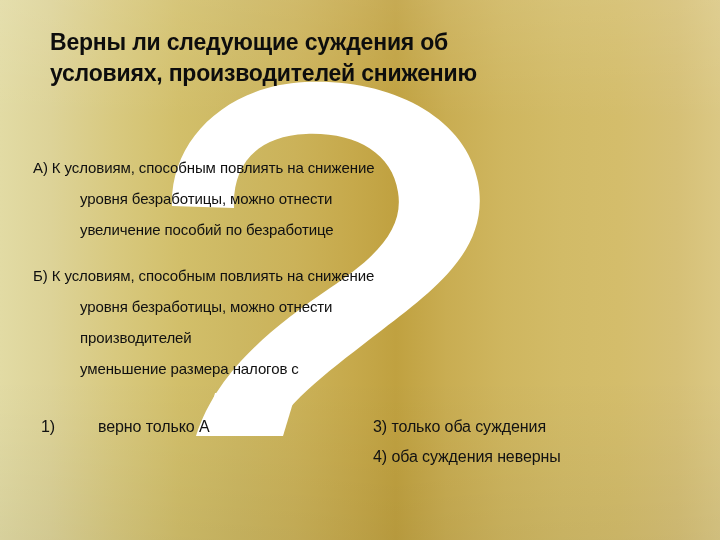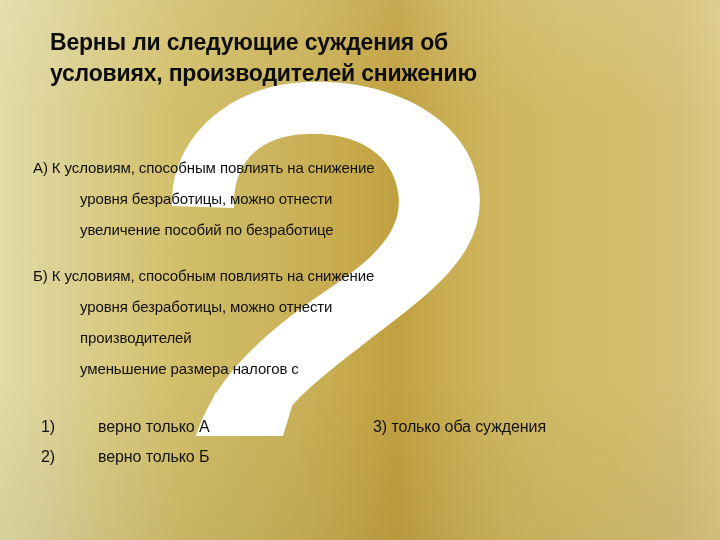--- a/index.html
+++ b/index.html
@@ -108,23 +108,23 @@
       <span class="l">Б) К условиям, способным повлиять на снижение</span>
       <span class="l ind">уровня безработицы, можно отнести</span>
       <span class="l ind">производителей</span>
       <span class="l ind">уменьшение размера налогов с</span>
     </div>
 
     <div class="answers">
 
       <div class="col col-left">
         <span class="opt"><span class="num">1)</span><span>верно только А</span></span>
-        <span class="opt"><span class="num">2)</span><span>верно только Б</span></span>
       </div>
 
       <div class="col col-right">
         <span class="opt"><span class="num2">3)</span><span> </span><span>только оба суждения</span></span>
+        <span class="opt"><span class="num2">4)</span><span> </span><span>оба суждения неверны</span></span>
       </div>
 
     </div>
 
   </div>
 </div>
 
 </body></html>

